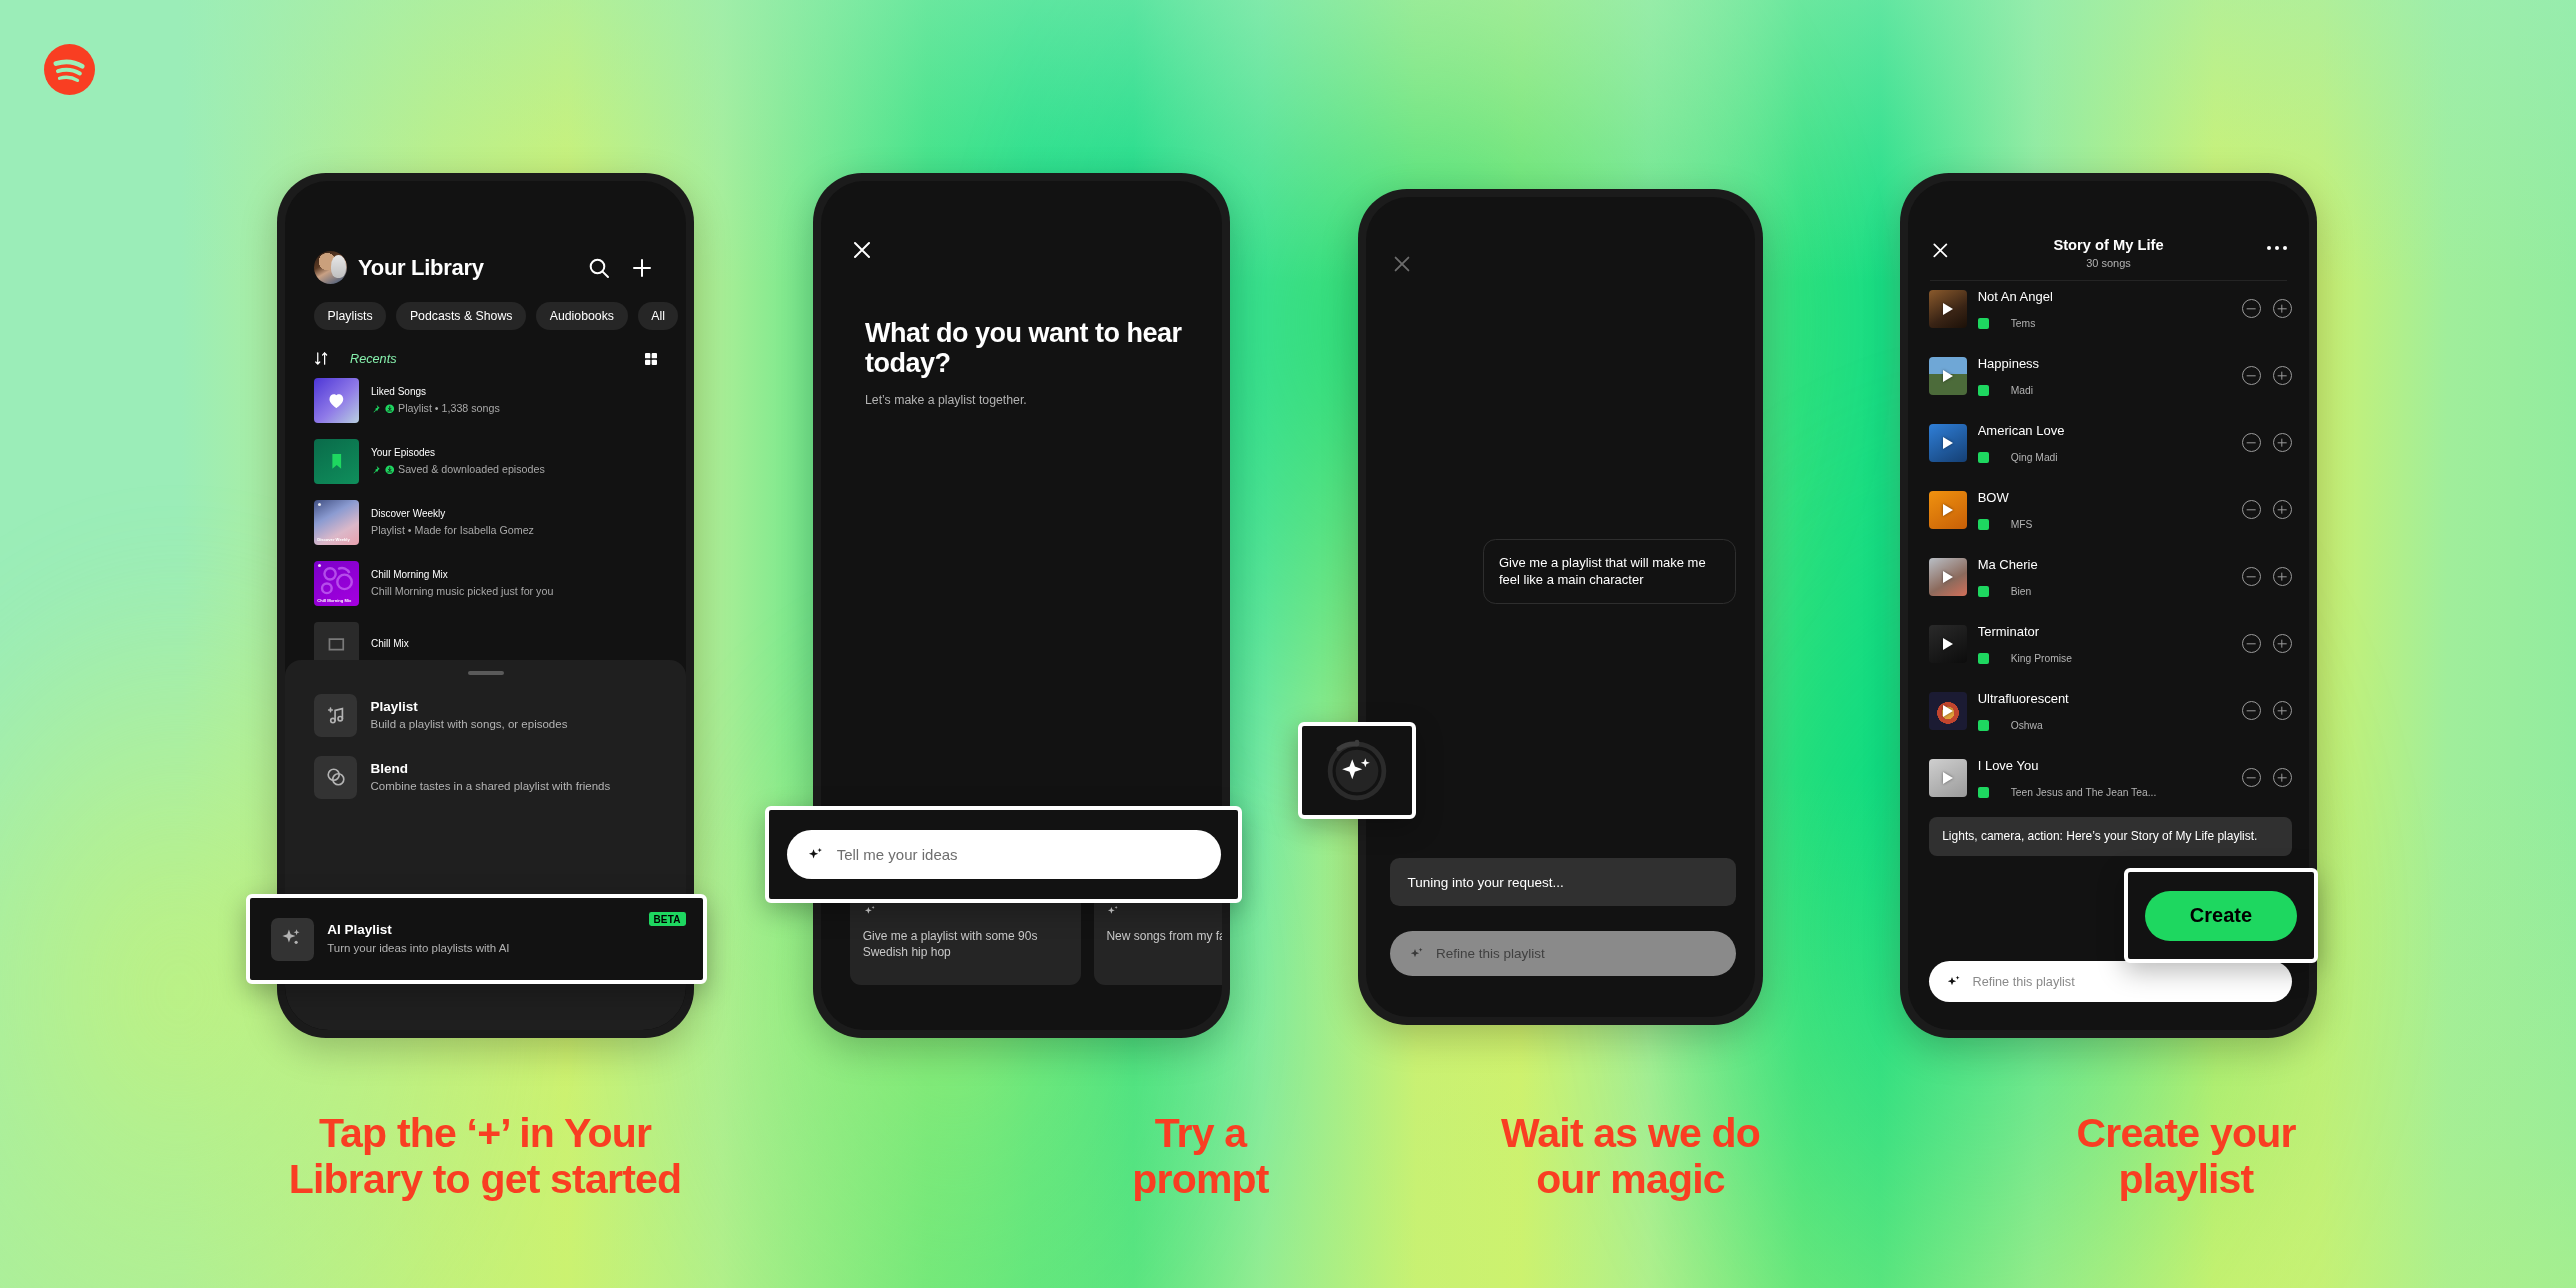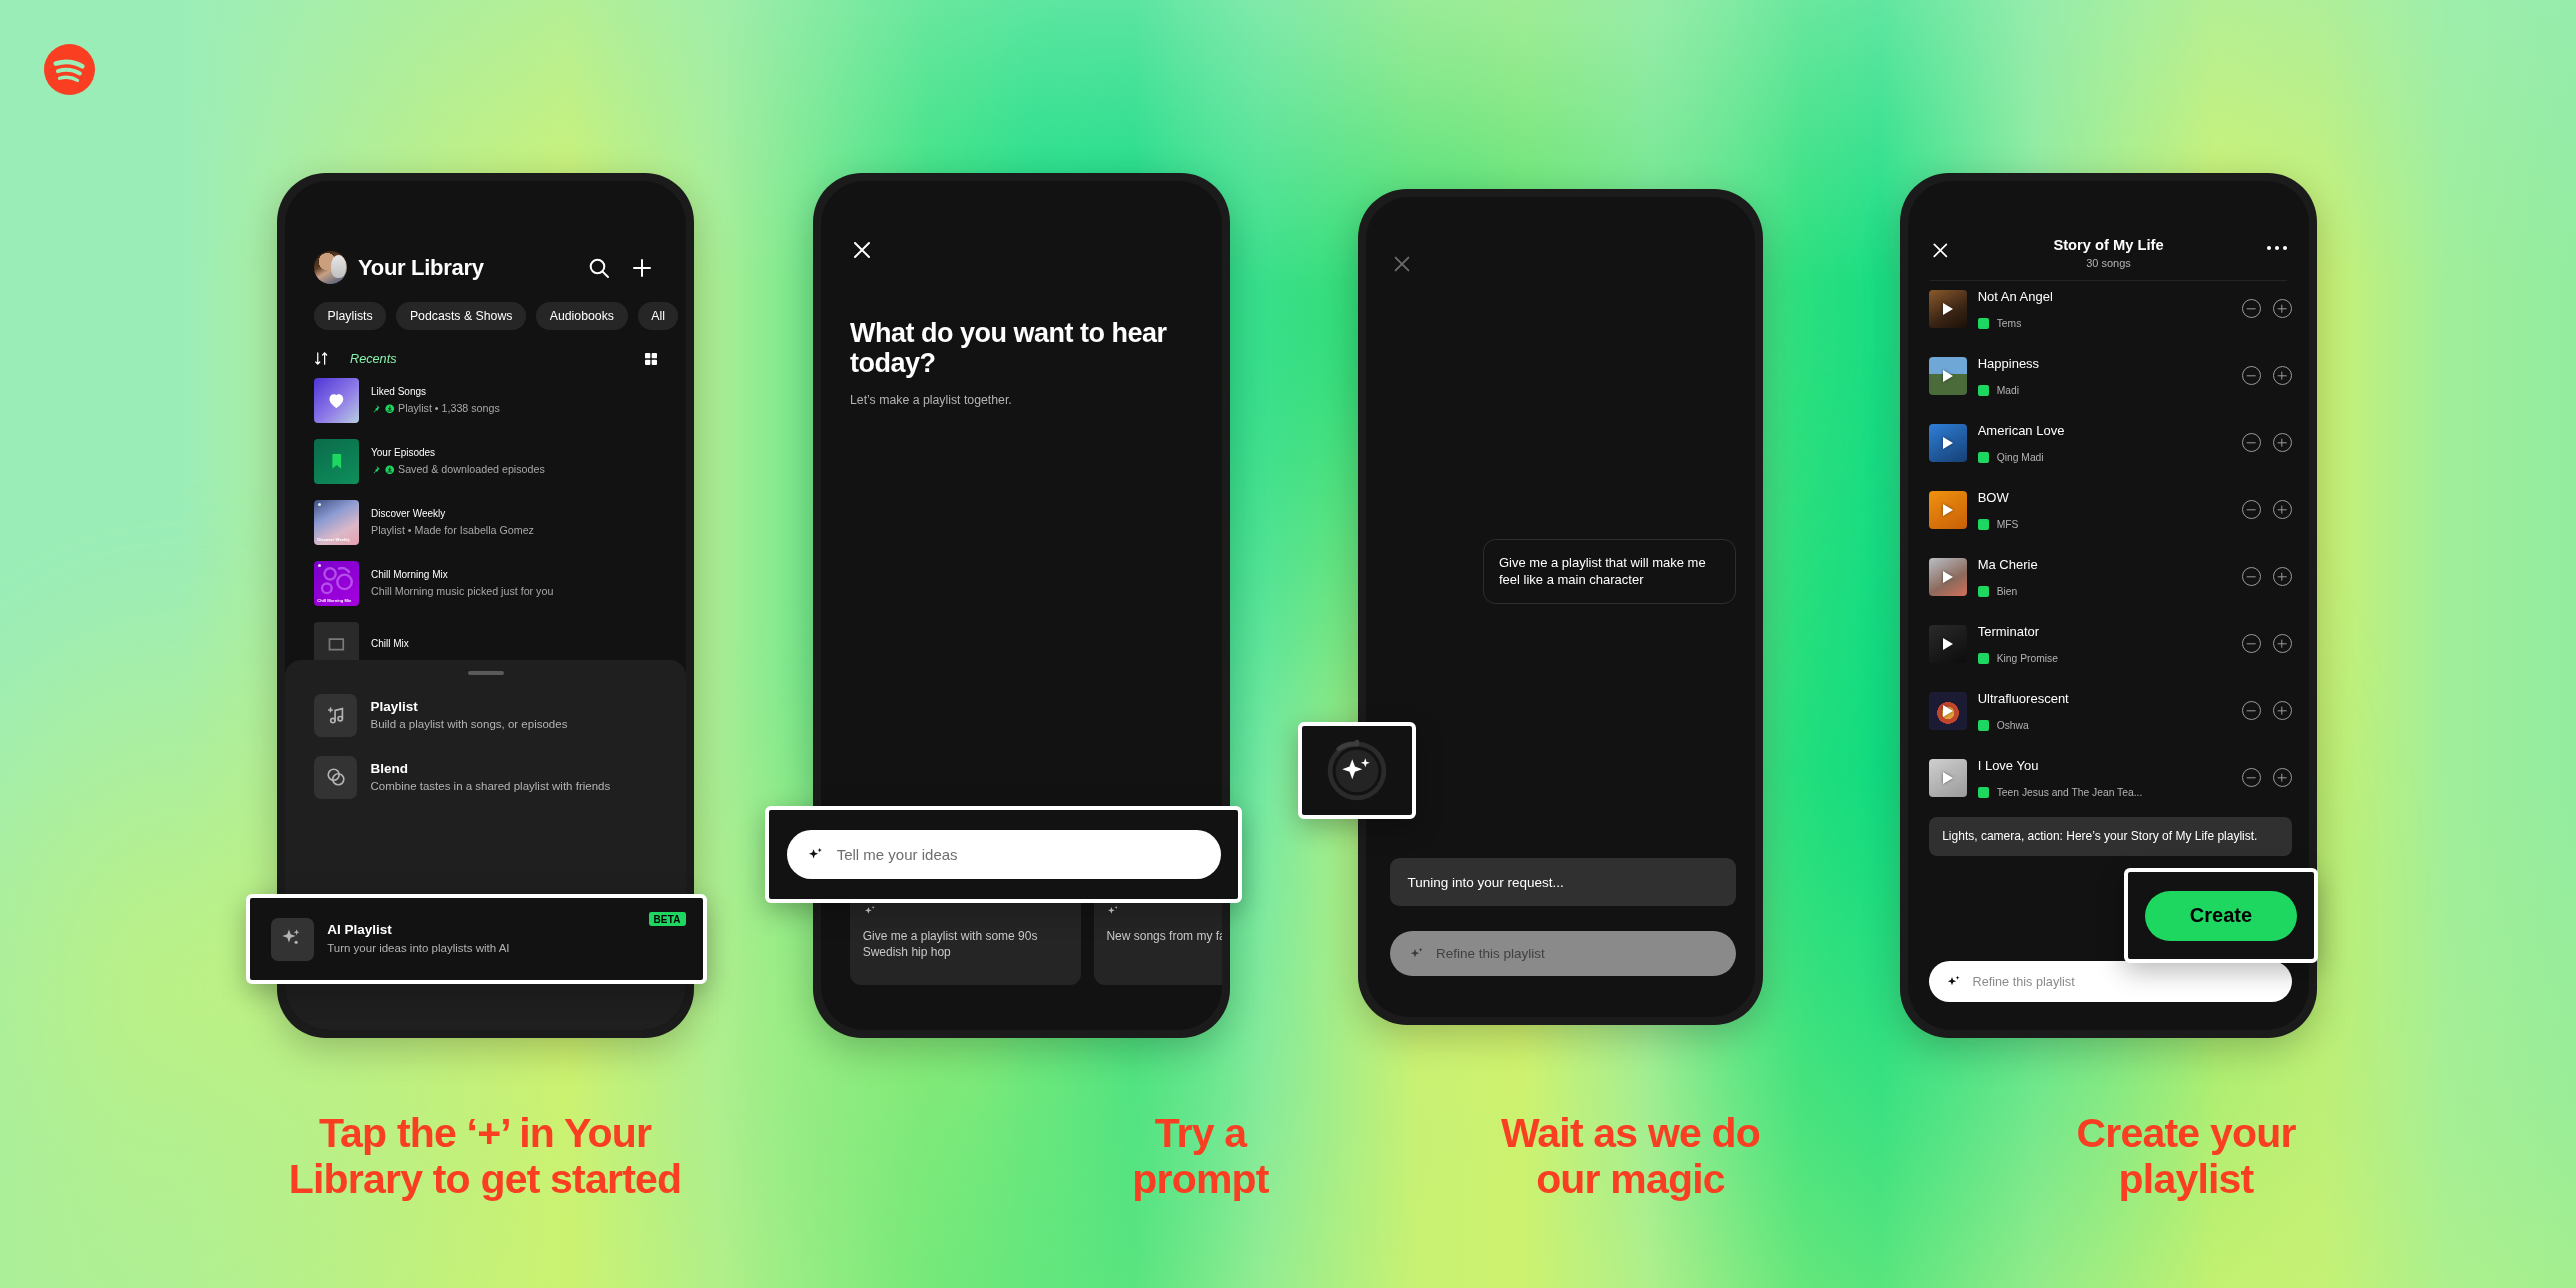--- a/index.html
+++ b/index.html
@@ -175,21 +175,21 @@
     display:flex; align-items:center; padding: 0 17.5px 0 20.7px;
   }
   .beta-badge {
     background:#1ED760; color:#000; font-size:10px; font-weight:700;
     padding: 1.6px 4.8px; border-radius: 2.4px; letter-spacing: 0.2px;
     margin-left:auto; align-self:flex-start; margin-top: 14.3px;
   }
 
   
   .p2-close { position:absolute; left: 29px; top: 57px; width: 24px; height: 24px; }
-  .p2-head { position:absolute; left: 29px; top: 137px; right: 32px; }
+  .p2-head { position:absolute; left: 44px; top: 137px; right: 32px; }
   .p2-title {
     color:#fff; font-size: 27px; font-weight:700; line-height:1.12; letter-spacing:-0.5px;
   }
   .p2-sub { color:#b3b3b3; font-size:12.3px; margin-top: 14.3px; }
   .p2-try { position:absolute; left:29px; bottom: 156px; color:#fff; font-size:16.7px; font-weight:700; }
   .p2-cards { position:absolute; left:29px; bottom: 45px; display:flex; gap:12.7px; }
   .p2-card {
     width: 231px; height: 92px; background:#252525; border-radius:11px;
     padding: 11px 12.7px 0 12.7px; flex:none;
   }
@@ -244,21 +244,21 @@
     display:flex; align-items:center; justify-content:center;
   }
   .play-tri {
     position:absolute; left:50%; top:50%; transform: translate(-50%,-50%);
     width:0; height:0; border-left: 10.3px solid #fff;
     border-top: 6.8px solid transparent; border-bottom: 6.8px solid transparent;
     filter: drop-shadow(0 0.8px 1.6px rgba(0,0,0,.5));
   }
   .track-meta { margin-left: 11px; min-width:0; flex:1; }
   .track-title { color:#fff; font-size:13px; font-weight:500; white-space:nowrap; overflow:hidden; }
-  .track-artist { color:#b3b3b3; font-size:10.3px; margin-top:14px; display:flex; align-items:center; gap:8px; white-space:nowrap; overflow:hidden; }
+  .track-artist { color:#b3b3b3; font-size:10.3px; margin-top:14px; display:flex; align-items:center; gap:22px; white-space:nowrap; overflow:hidden; }
   .ai-badge { width:11px; height:11px; border-radius:2px; background:#1ED760; flex:none; position:relative; }
   .track-actions { display:flex; gap:12px; flex:none; }
   .circ { width:19px; height:19px; border:1.4px solid #9a9a9a; border-radius:50%; position:relative; }
   .circ::before { content:""; position:absolute; left:50%; top:50%; transform:translate(-50%,-50%); width:8.7px; height:1.4px; background:#9a9a9a; }
   .circ.plus::after { content:""; position:absolute; left:50%; top:50%; transform:translate(-50%,-50%); width:1.4px; height:8.7px; background:#9a9a9a; }
 
   .p4-msg {
     margin: 6.4px 17.5px 0 20.7px; background:#303030; border-radius:8px;
     padding: 11px 13.5px; color:#fff; font-size:12px; line-height:1.38;
   }

